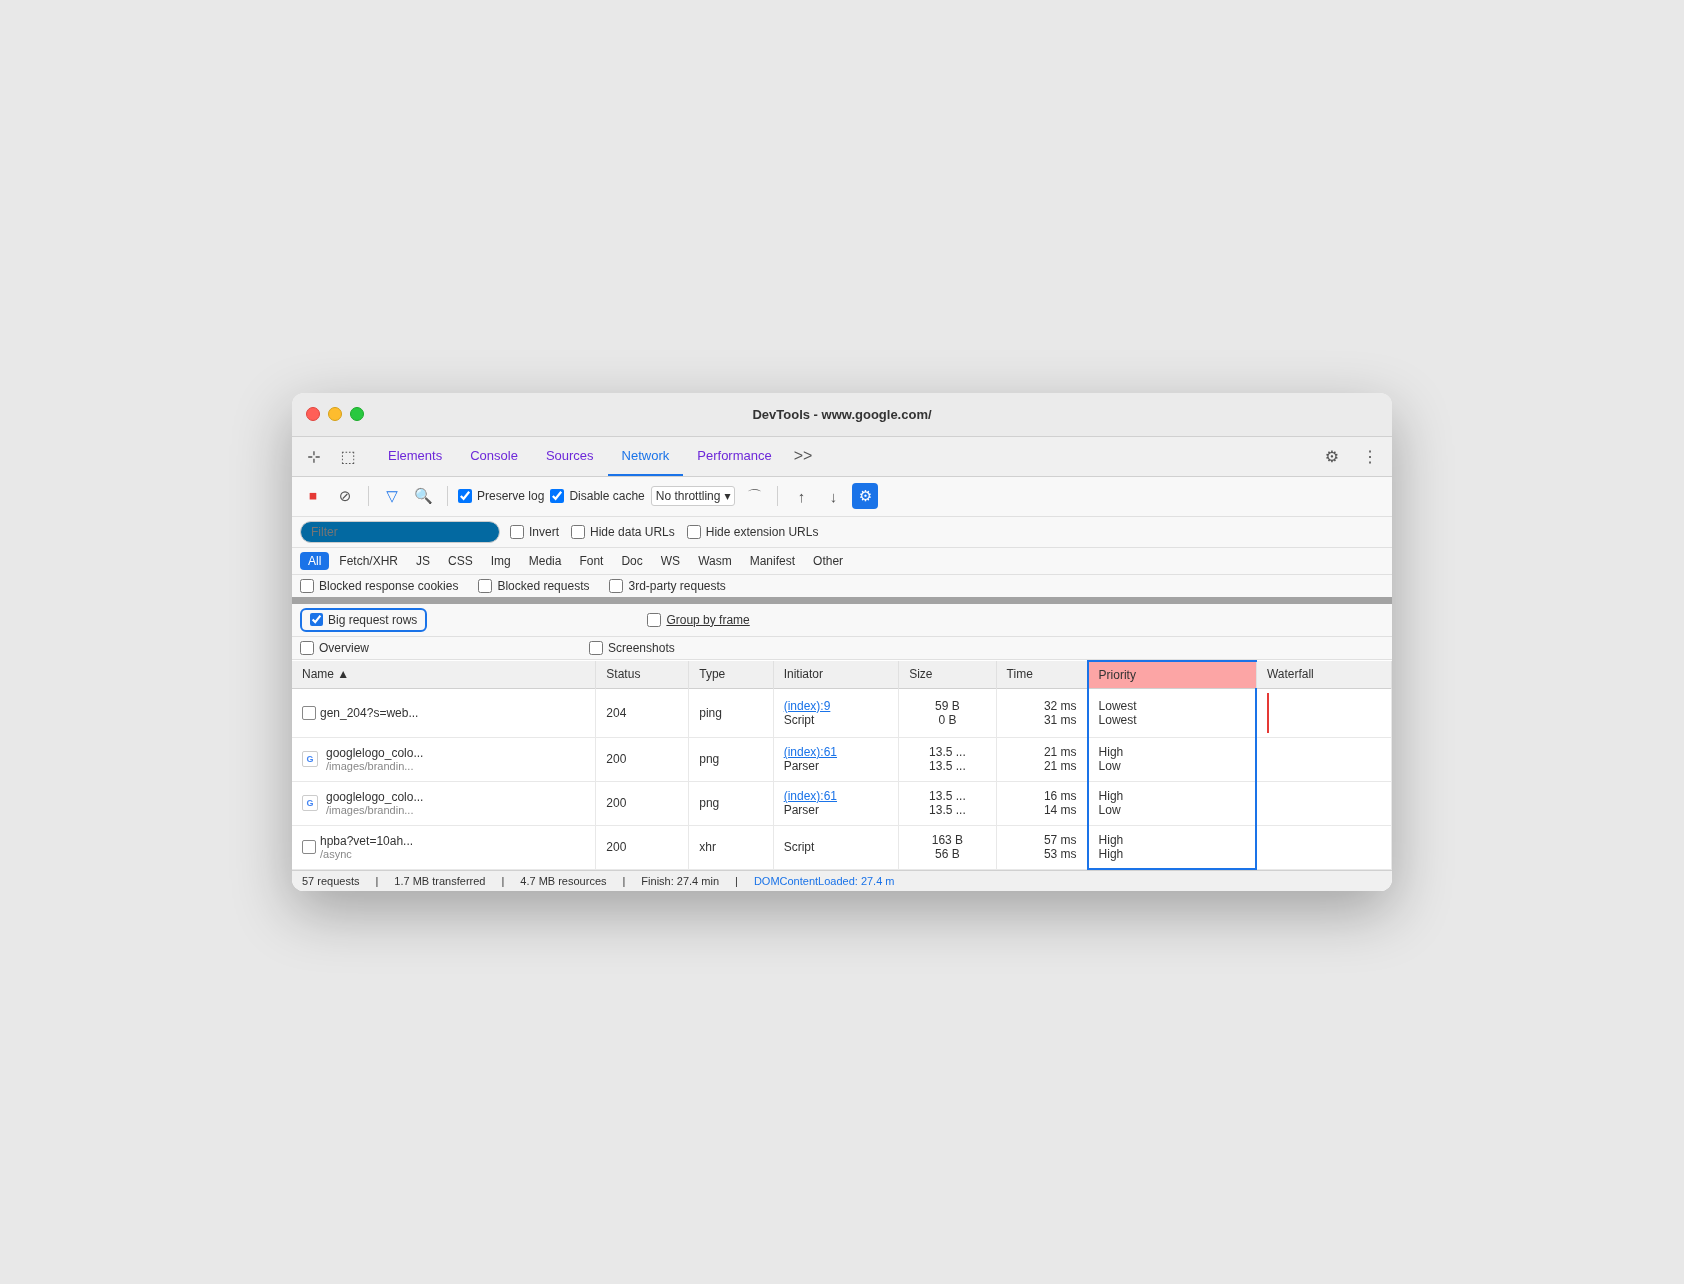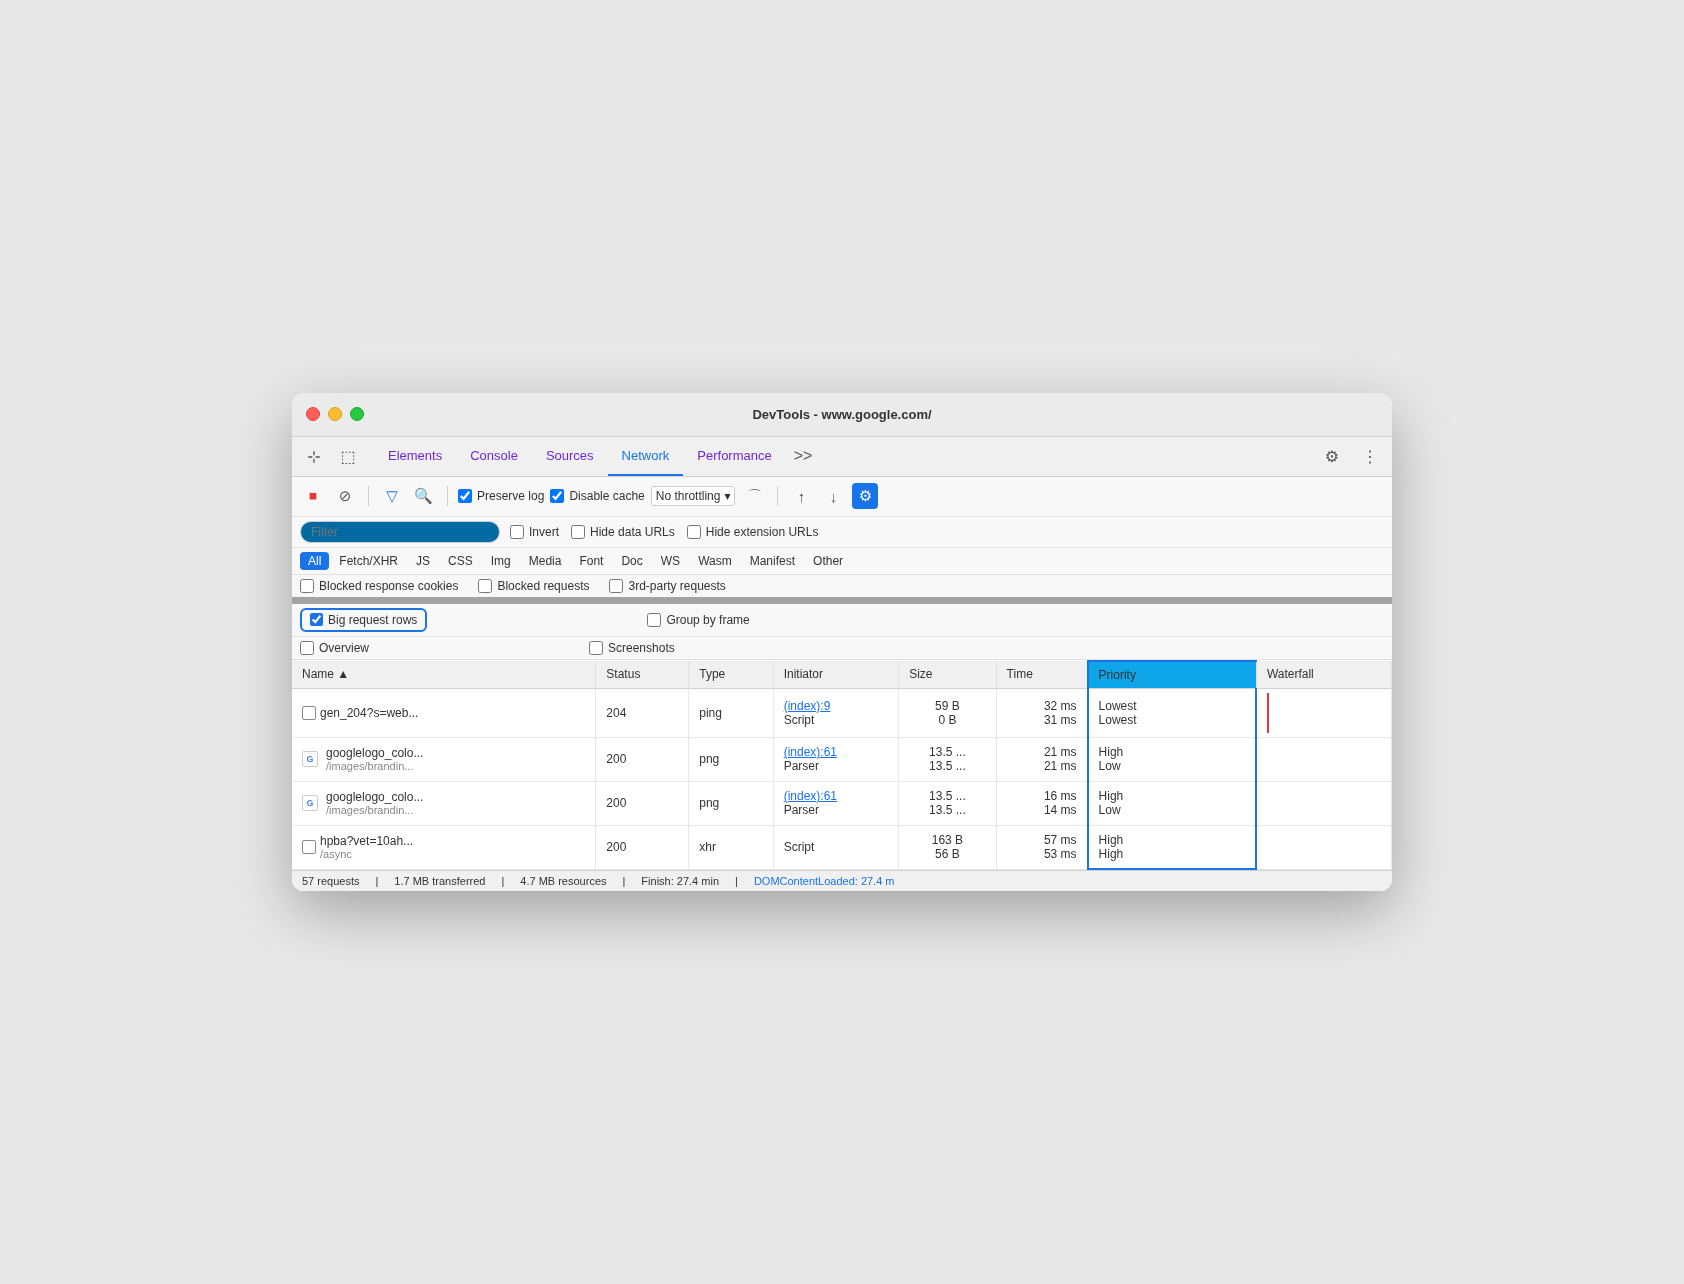--- a/index.html
+++ b/index.html
@@ -245,21 +245,21 @@
       text-align: left;
       font-weight: 500;
       color: #333;
       border-right: 1px solid #e0e0e0;
       white-space: nowrap;
     }
     .network-table th.sortable {
       cursor: pointer;
     }
     .priority-header-highlight {
-      background: #0ea5e9;
+      background: #fca5a5;
       border: 2.5px solid #1a73e8;
       border-bottom: none;
     }
     .network-table td {
       padding: 4px 10px;
       border-right: 1px solid #e8e8e8;
       vertical-align: middle;
     }
     .row-big td {
       height: 44px;
@@ -455,21 +455,21 @@
         <input type="checkbox" style="">
         <span>3rd-party requests</span>
       </label>
     </div>
 
     <div class="view-options-bar">
       <label class="big-request-highlighted">
         <input type="checkbox" checked="" class="big-request-cb" style="">
         <span>Big request rows</span>
       </label>
-      <label class="checkbox-label" style="margin-left: 200px;">
+      <label class="checkbox-label" style="margin-left: 200px; text-decoration: underline;">
         <input type="checkbox" style="">
         <span>Group by frame</span>
       </label>
     </div>
     <div class="view-options-bar">
       <label class="checkbox-label">
         <input type="checkbox" style="">
         <span>Overview</span>
       </label>
       <label class="checkbox-label" style="margin-left: 200px;">

